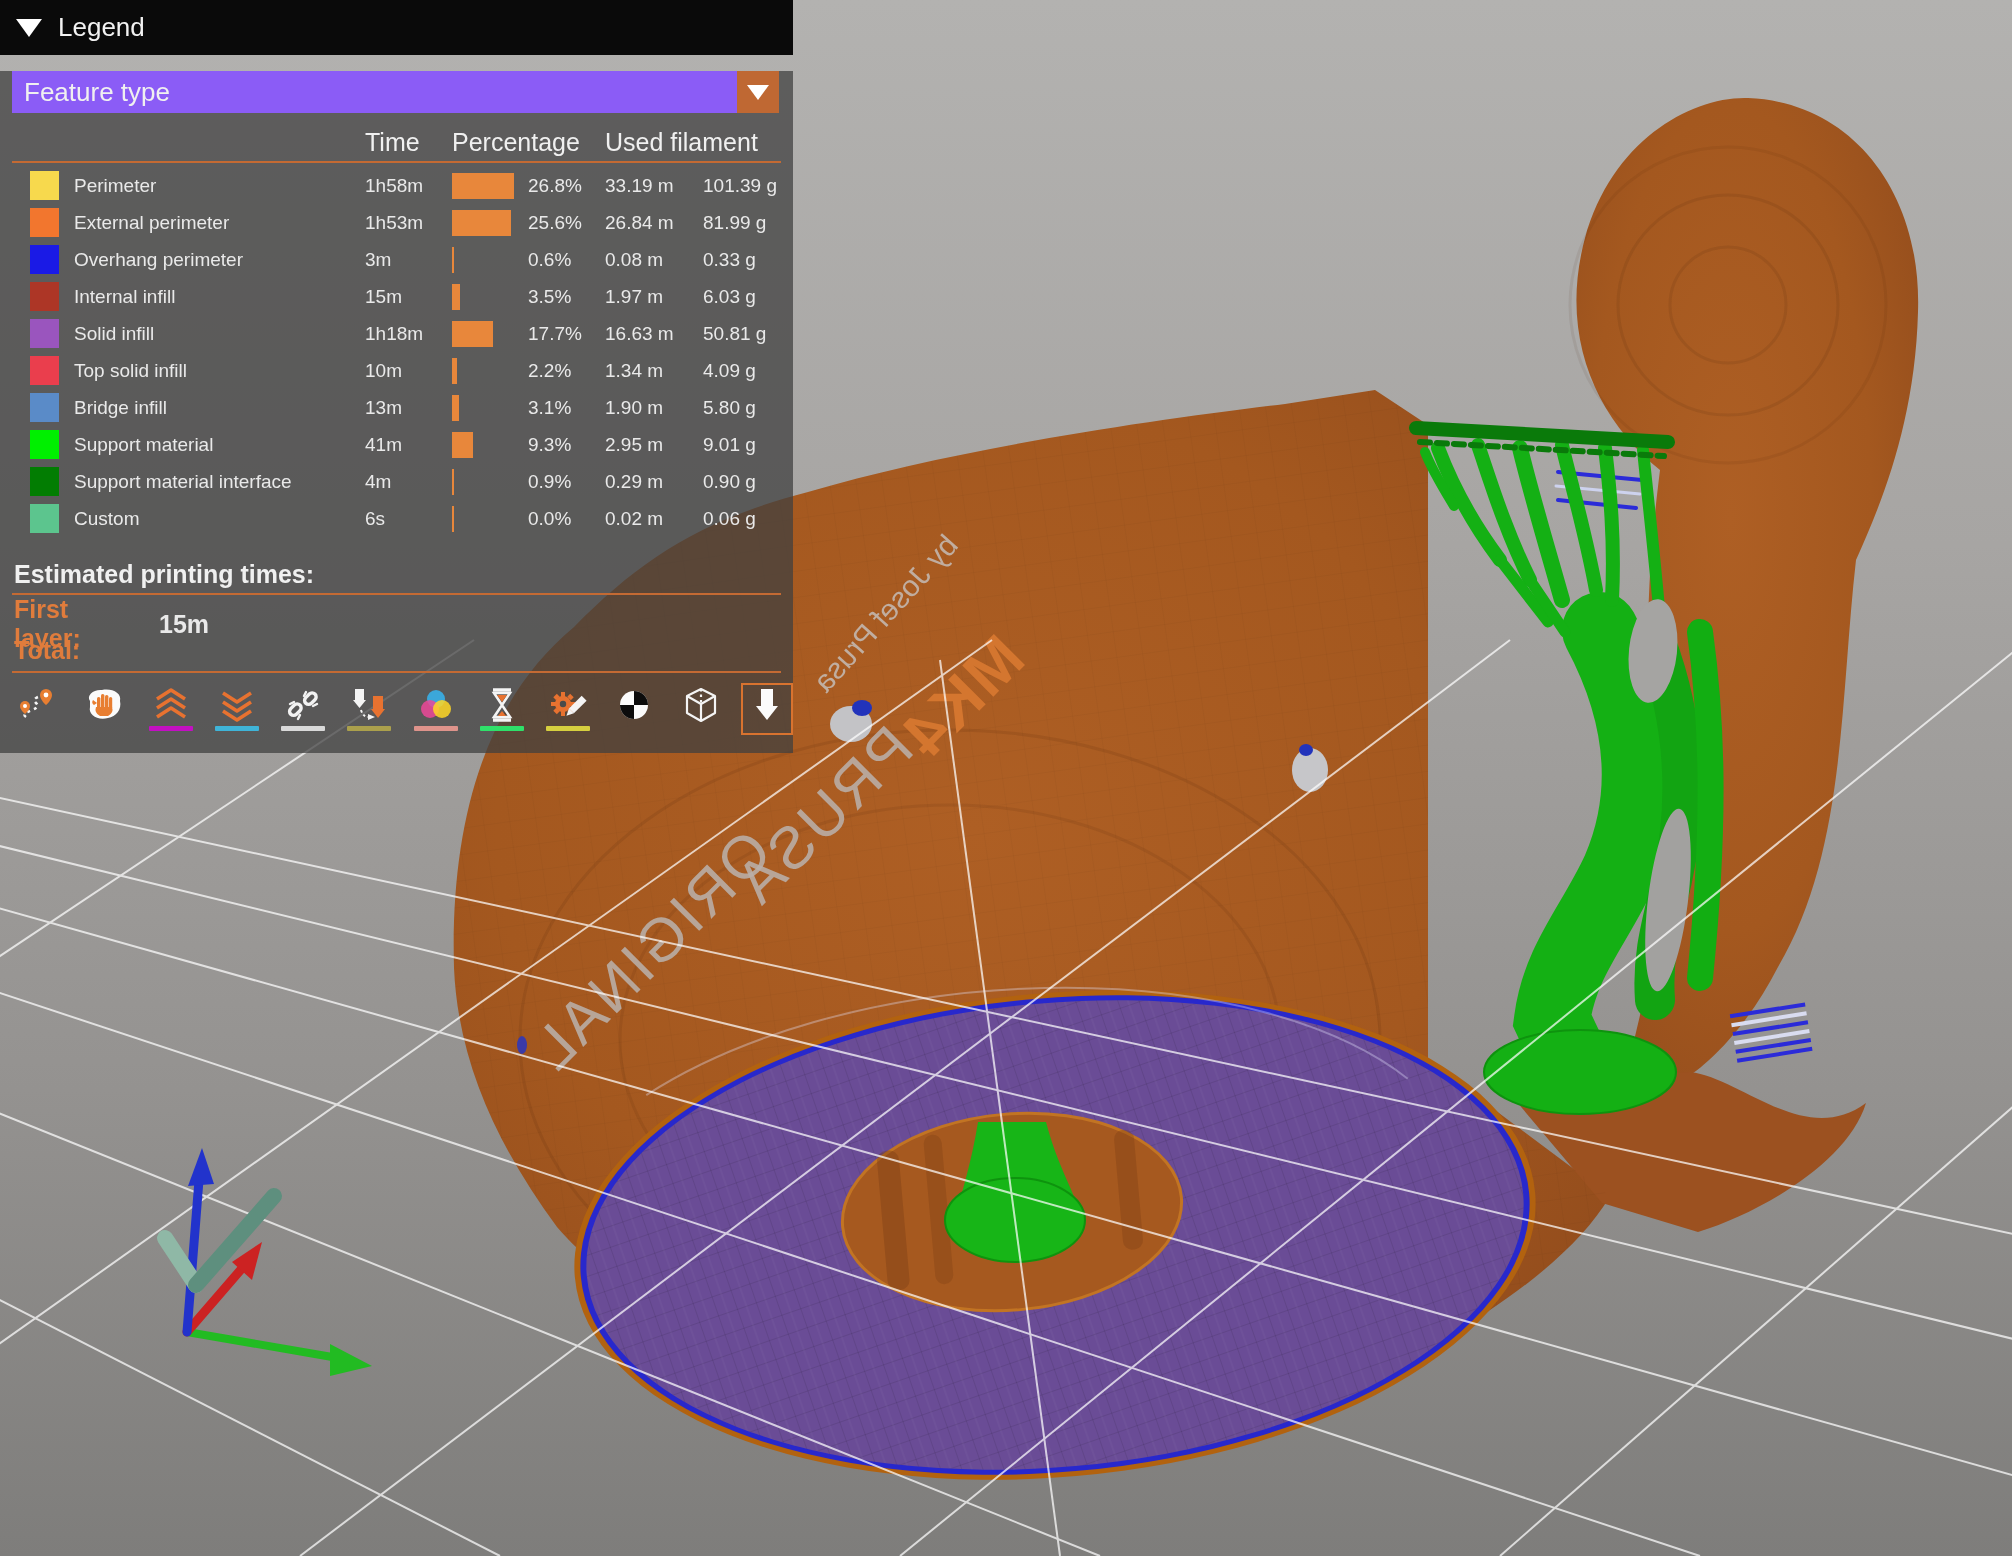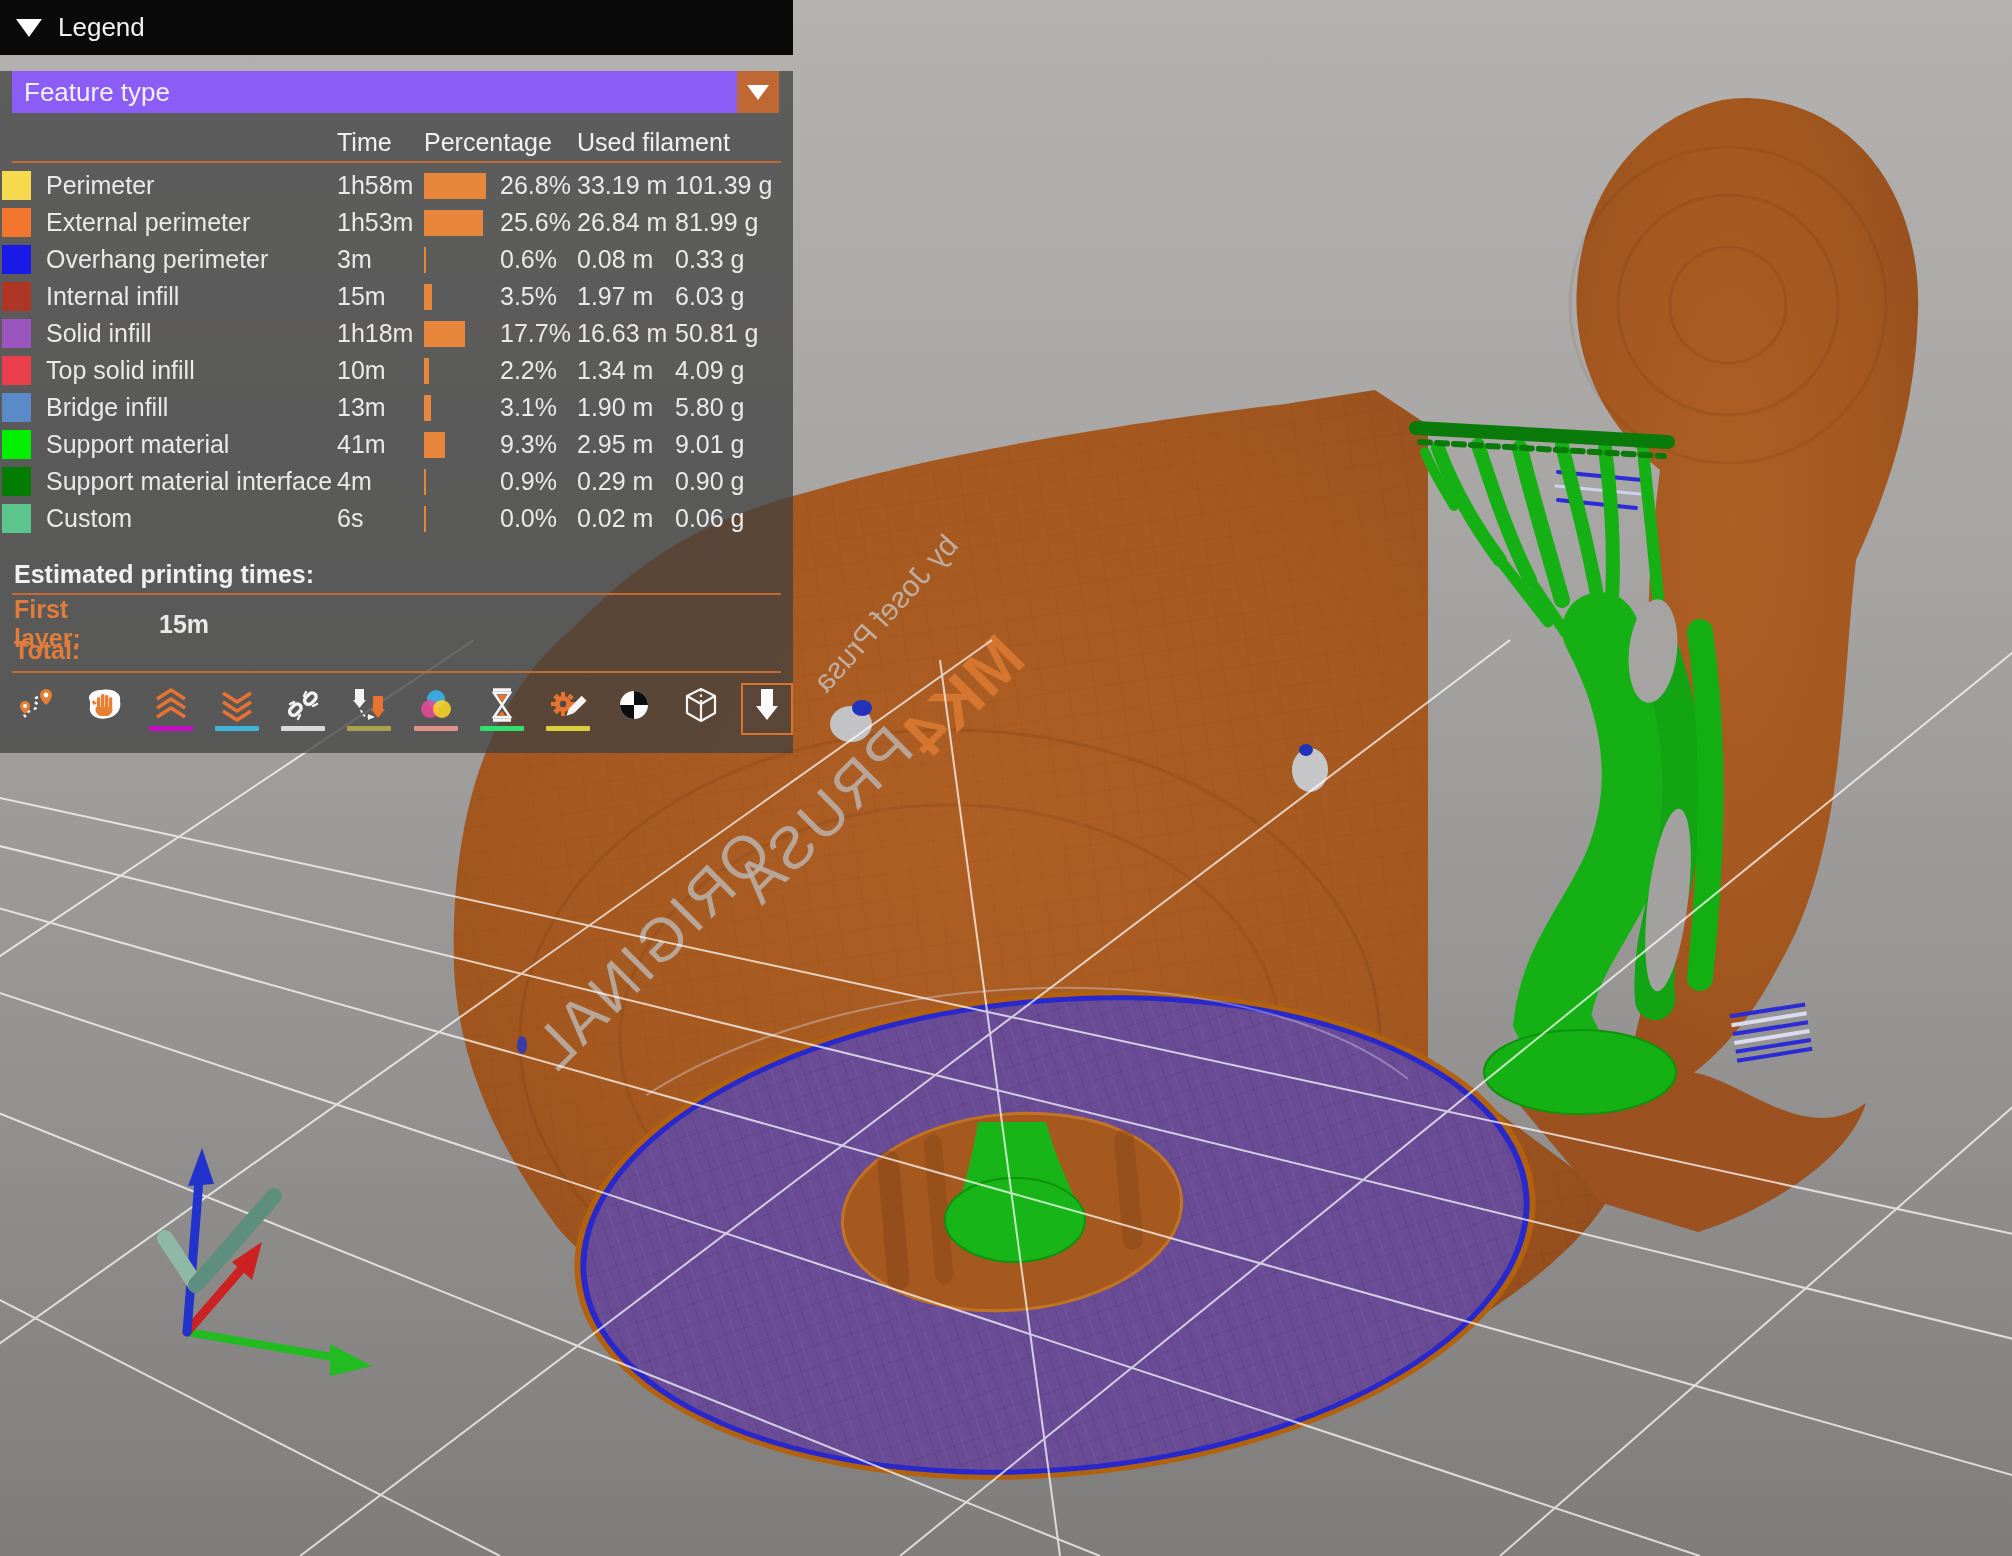--- a/index.html
+++ b/index.html
@@ -20,28 +20,28 @@
   .collapse-tri{margin-left:16px;width:0;height:0;border-left:13px solid transparent;border-right:13px solid transparent;border-top:18px solid #ffffff;}
   .legend-titlebar span{margin-left:16px;}
   .legend-body{background:rgba(64,64,64,0.74);padding-bottom:18px;}
   .dropdown{
     margin:16px 14px 0 12px;height:42px;background:#8b5cf6;display:flex;align-items:stretch;
   }
   .dropdown-value{flex:1;display:flex;align-items:center;padding-left:12px;font-size:26px;color:#f0f0f0;}
   .dropdown-btn{width:42px;background:#bf6833;display:flex;align-items:center;justify-content:center;cursor:pointer;}
   .dropdown-btn .tri{width:0;height:0;border-left:11px solid transparent;border-right:11px solid transparent;border-top:15px solid #ffffff;}
 
-  .grid-row{display:grid;grid-template-columns:44px 291px 87px 76px 77px 98px auto;align-items:center;padding-left:2px;}
+  .grid-row{display:grid;grid-template-columns:44px 291px 87px 76px 77px 98px auto;align-items:center;padding-left:30px;}
   .tbl-head{margin-top:12px;height:34px;font-size:25px;color:#f0f0f0;}
   .tbl-head .h-time{grid-column:3;}
   .tbl-head .h-pct{grid-column:4 / span 2;}
   .tbl-head .h-fil{grid-column:6 / span 2;}
   .sep{border:none;border-top:2px solid #c46a33;margin:2px 12px 0 12px;}
   .rows{margin-top:4px;}
-  .f-row{height:37px;font-size:25px;}
+  .f-row{height:37px;font-size:19px;}
   .swatch{width:29px;height:29px;}
   .f-name{white-space:nowrap;}
   .barwrap{height:26px;display:flex;align-items:center;}
   .bar{height:26px;background:#e8873b;}
   .estimated{margin-top:20px;font-weight:bold;}
   .est-title{padding-left:14px;font-size:25px;height:34px;display:flex;align-items:center;color:#f0f0f0;}
   .kv{display:grid;grid-template-columns:122px auto;padding-left:14px;height:37px;align-items:center;font-size:25px;gap:23px;}
   .kv .k{color:#e07c3c;}
   .toolbar{display:flex;align-items:flex-end;gap:14px;padding:10px 0 0 12px;}
   .tool{width:48px;display:flex;flex-direction:column;align-items:center;padding:2px;border:2px solid transparent;}

